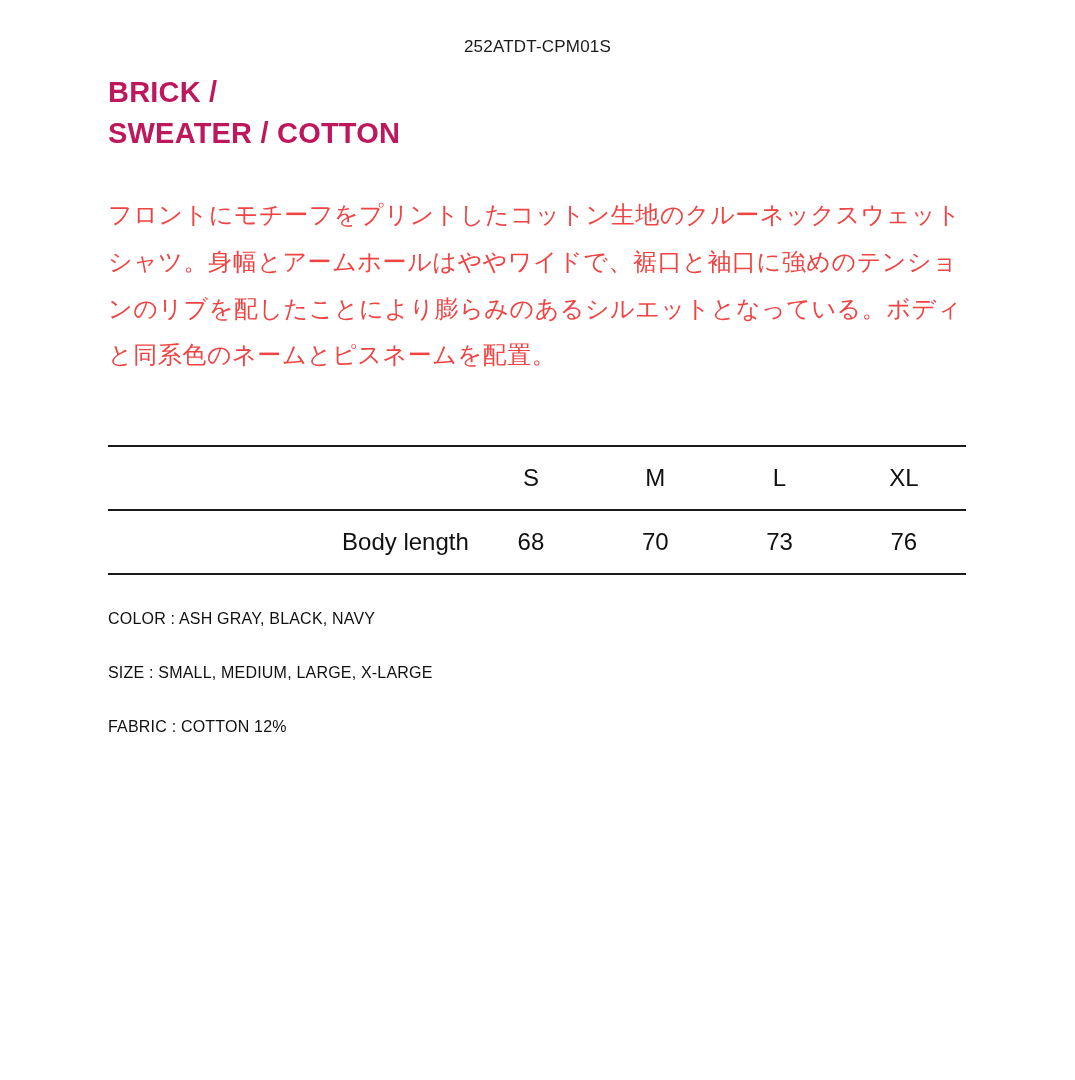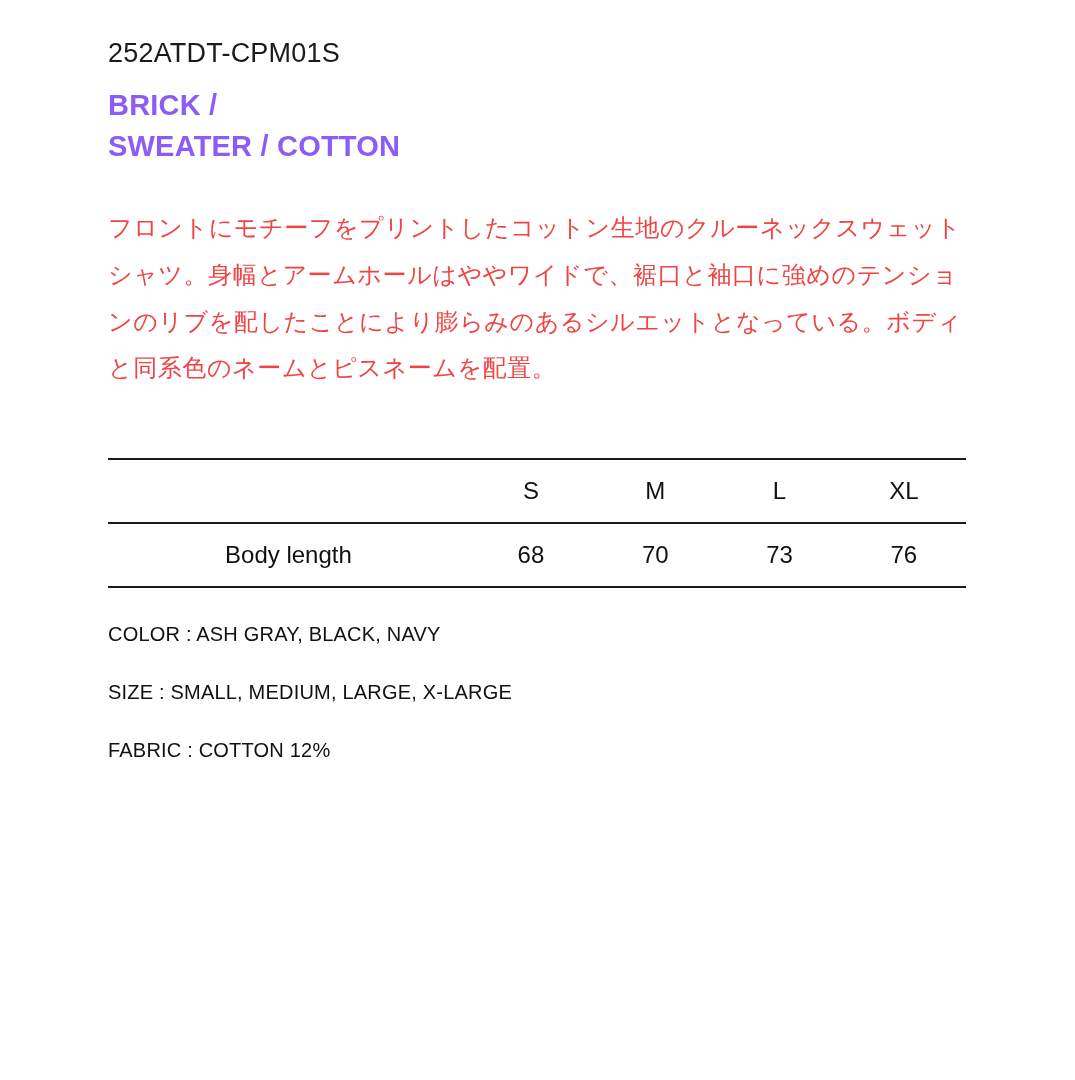--- a/index.html
+++ b/index.html
@@ -15,33 +15,34 @@
     overflow: hidden;
   }
   .page {
     box-sizing: border-box;
     width: 1075px;
     height: 1080px;
     padding: 36px 108px 0 108px;
     background: #ffffff;
   }
   .product-code {
-    font-size: 27px;
+    font-size: 17px;
     line-height: 1.3;
     color: #1a1a1a;
     letter-spacing: 0.2px;
     margin: 0 0 14px 0;
+    text-align: center;
   }
   .product-title {
     font-size: 29px;
     font-weight: bold;
     line-height: 1.42;
     letter-spacing: 0.2px;
     margin: 0;
-    color: #8b5cf6;
+    color: #be185d;
   }
   .description {
     margin: 38px 0 0 0;
     font-size: 24px;
     line-height: 1.94;
     letter-spacing: 0.6px;
     color: #ef4444;
     max-width: 860px;
   }
   .size-table {
@@ -60,33 +61,33 @@
     vertical-align: middle;
   }
   .size-table thead th {
     border-top: 2px solid #1a1a1a;
     border-bottom: 2px solid #1a1a1a;
   }
   .size-table tbody td {
     border-bottom: 2px solid #1a1a1a;
   }
   .col-label {
-    text-align: center;
+    text-align: right;
     width: 360px;
     padding-left: 4px;
   }
   .col-size {
     text-align: center;
     width: 124px;
   }
   .specs {
     margin-top: 36px;
   }
   .spec-line {
-    font-size: 20px;
+    font-size: 16px;
     line-height: 1.0;
     color: #111111;
     margin: 0 0 38px 0;
     letter-spacing: 0.2px;
   }
 </style>
 </head>
 <body>
 
 <div class="page">

